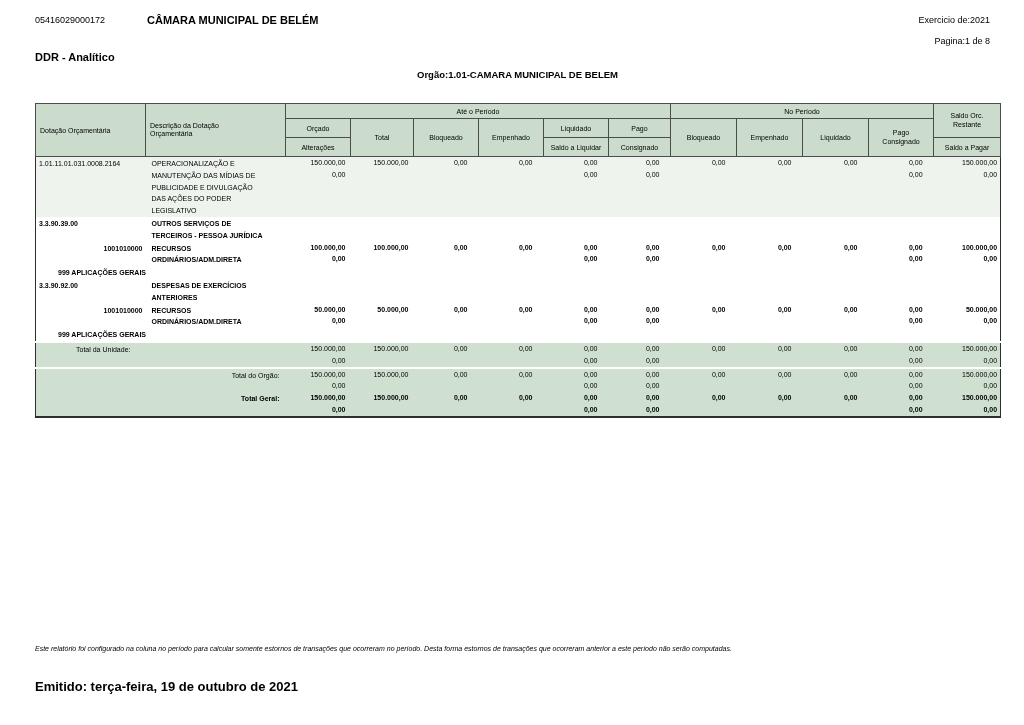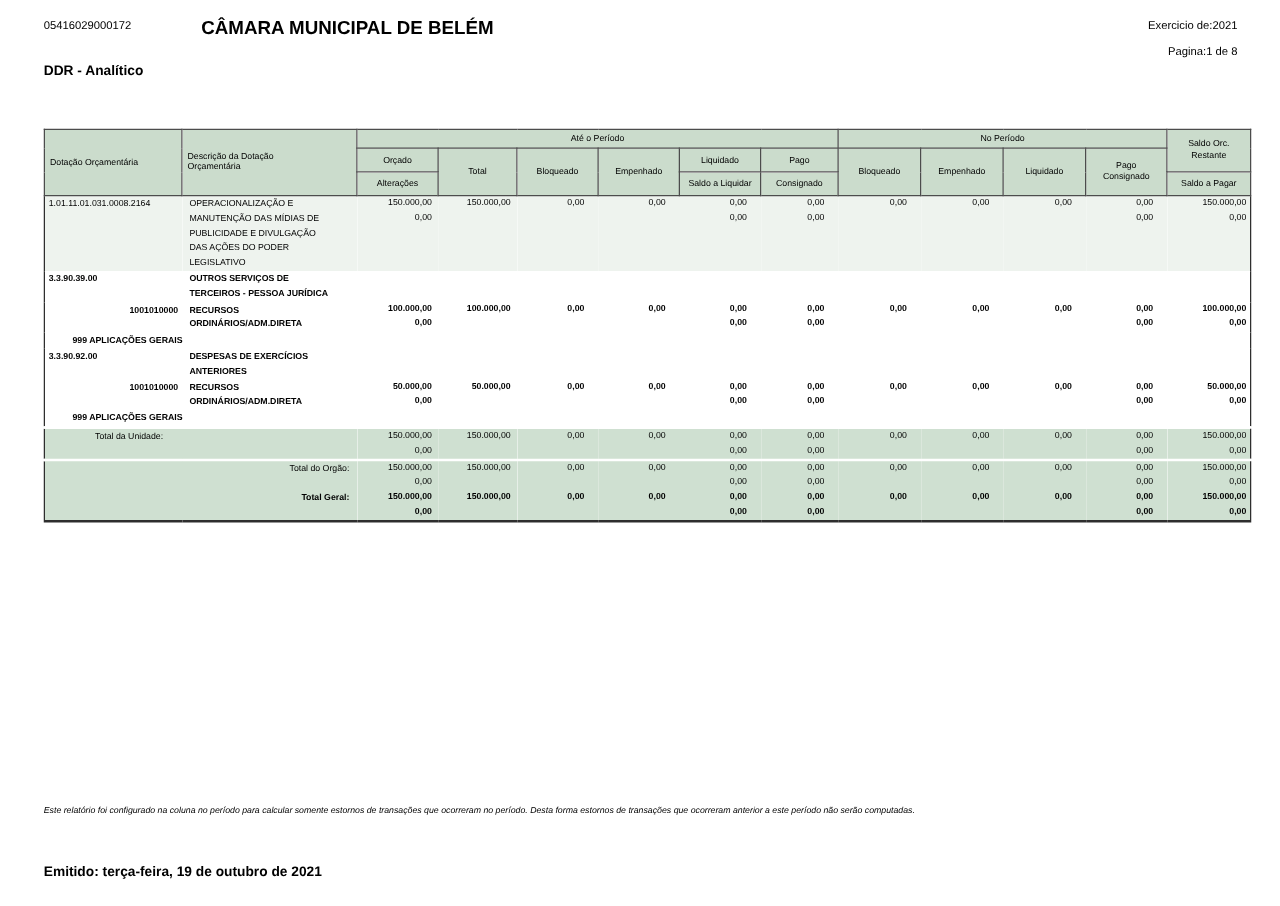--- a/index.html
+++ b/index.html
@@ -1,21 +1,21 @@
 <!DOCTYPE html>
 <html><head>
 <meta charset="utf-8">
 <style>
   html,body{margin:0;padding:0;background:#fff;}
   #page{position:relative;width:1024px;height:725px;background:#ffffff;overflow:hidden;
         font-family:"Liberation Sans",sans-serif;color:#000;}
   .abs{position:absolute;white-space:nowrap;}
   
   #doc-number{left:35px;top:15px;font-size:9px;}
-  #entity{left:161px;top:14px;font-size:15px;font-weight:bold;}
+  #entity{left:147px;top:14px;font-size:11px;font-weight:bold;}
   #exercise{right:34px;top:15px;font-size:9px;}
   #title{left:35px;top:33px;font-size:9.5px;font-weight:bold;}
   #page-info{right:34px;top:36px;font-size:9px;}
   #subtitle{left:35px;top:51px;font-size:11px;font-weight:bold;}
   #orgao{left:35px;top:69px;width:965px;text-align:center;font-size:9.5px;font-weight:bold;}
   #unidade{left:35px;top:86px;width:965px;text-align:center;font-size:9.5px;font-weight:bold;}
   
   #report{position:absolute;left:35px;top:103px;}
   table{border-collapse:collapse;table-layout:fixed;width:965px;font-size:7px;
         border:1px solid #2e2e2e;border-bottom-width:2px;}
@@ -39,32 +39,33 @@
   .bg-tint td{background:#eef3ee;}
   .bg-white td{background:#ffffff;}
   .bg-total td{background:#cfe0d1;}
   .gap-above td{border-top:2px solid #ffffff;}
   .bold{font-weight:bold;}
   .cell-span-label{padding-left:22px;padding-top:1px;}
   .cell-total-left{padding-left:40px;padding-top:1px;}
   .cell-total-right{text-align:right;padding-right:6px;padding-top:1px;}
   
   #note{left:35px;top:645px;font-size:7px;font-style:italic;}
-  #emitted{left:35px;top:679px;font-size:11px;font-weight:bold;margin-top:13px;}
+  #emitted{left:35px;top:679px;font-size:13px;font-weight:bold;}
 </style>
 </head>
 <body>
 
 <div id="page">
 
   <div class="abs" id="doc-number">05416029000172</div>
   <div class="abs" id="entity">CÂMARA MUNICIPAL DE BELÉM</div>
   <div class="abs" id="exercise">Exercicio de:2021</div>
   <div class="abs" id="page-info">Pagina:1 de 8</div>
   <div class="abs" id="subtitle">DDR - Analítico</div>
+  <div class="abs" id="orgao">Orgão:1.01-CAMARA MUNICIPAL DE BELEM</div>
 
   <div id="report">
     <table>
       <colgroup>
         <col style="width:110px">
           <col style="width:140px">
           <col style="width:65px">
           <col style="width:63px">
         <col style="width:65px">
           <col style="width:65px">

